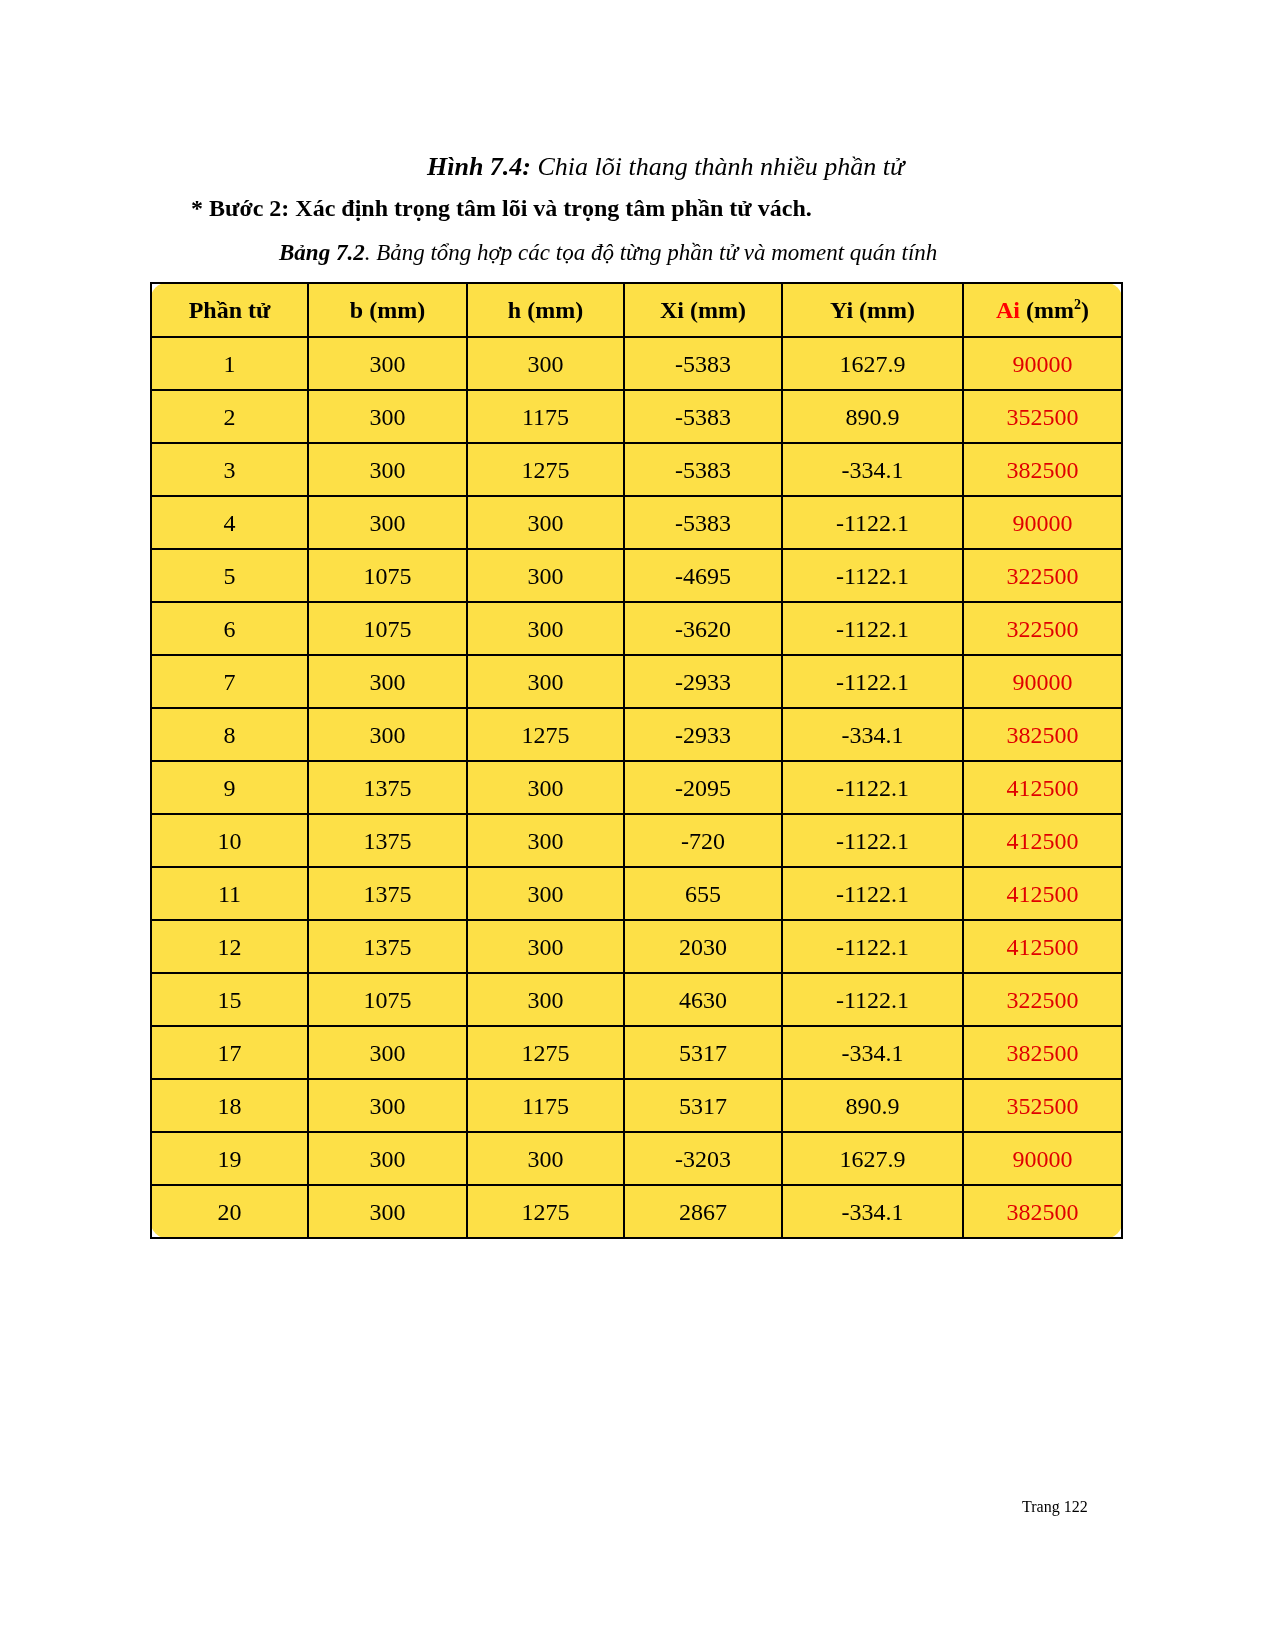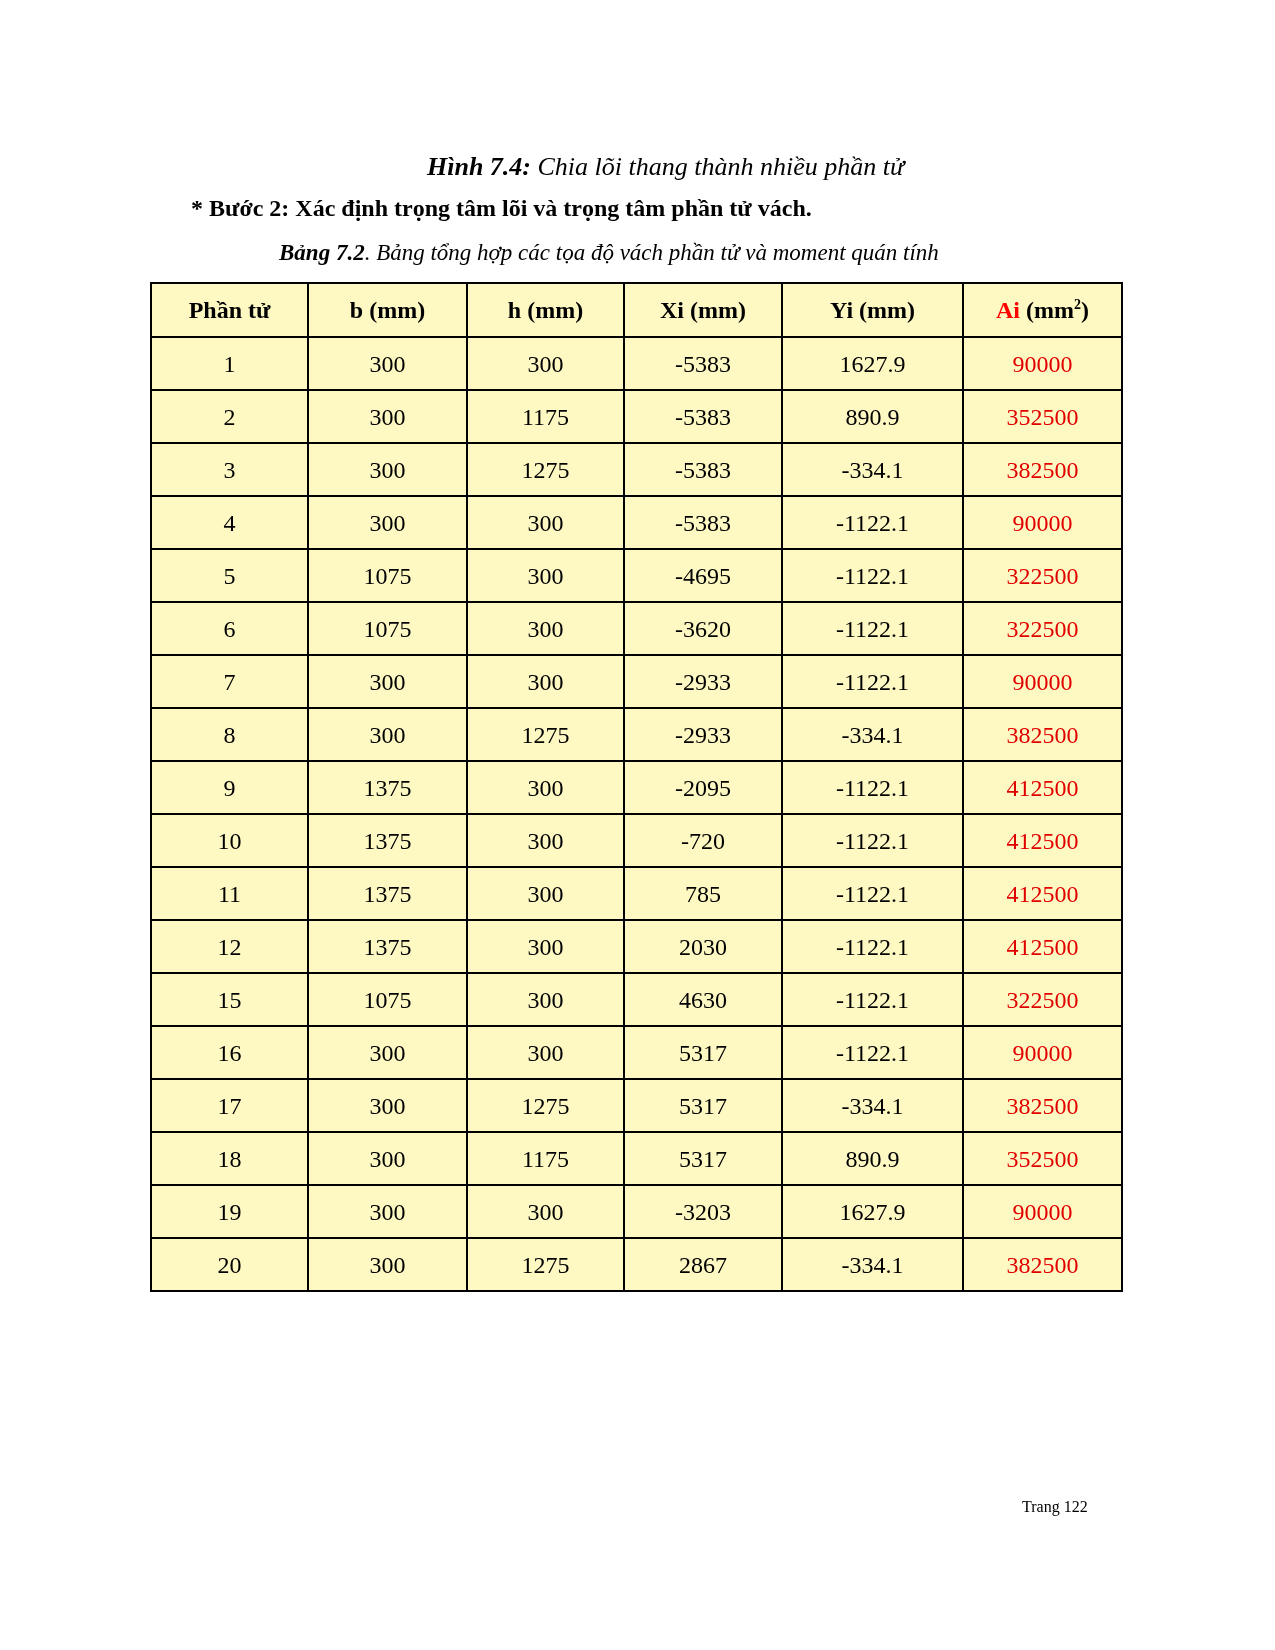--- a/index.html
+++ b/index.html
@@ -45,21 +45,22 @@
       line-height: 30px;
     }
     .table-caption .lead { font-weight: bold; font-style: italic; }
     table.data-table {
       position: absolute;
       left: 150px;
       top: 282px;
       width: 971px;
       border-collapse: collapse;
       table-layout: fixed;
-      background: #fef9c3;
+      background: #fde047;
+      border-radius: 19px;
     }
     table.data-table th,
     table.data-table td {
       border: 2px solid #000000;
       height: 51px;
       padding: 0;
       text-align: center;
       vertical-align: middle;
       font-size: 24px;
       line-height: 24px;
@@ -80,21 +81,21 @@
       line-height: 30px;
     }
   </style>
 </head>
 <body>
 
 <div class="figure-caption"><span class="lead">Hình 7.4:</span><span> Chia lõi thang thành nhiều phần tử</span></div>
 
 <div class="step-heading">* Bước 2: Xác định trọng tâm lõi và trọng tâm phần tử vách.</div>
 
-<div class="table-caption"><span class="lead">Bảng 7.2</span><span>. Bảng tổng hợp các tọa độ vách phần tử và moment quán tính</span></div>
+<div class="table-caption"><span class="lead">Bảng 7.2</span><span>. Bảng tổng hợp các tọa độ từng phần tử và moment quán tính</span></div>
 
 <table class="data-table">
   <colgroup>
     <col style="width:157px">
     <col style="width:159px">
     <col style="width:157px">
     <col style="width:158px">
     <col style="width:181px">
     <col style="width:159px">
   </colgroup>
@@ -186,47 +187,39 @@
         <td>1375</td>
         <td>300</td>
         <td>-720</td>
         <td>-1122.1</td>
         <td class="area">412500</td>
       </tr>
       <tr>
         <td>11</td>
         <td>1375</td>
         <td>300</td>
-        <td>785</td>
+        <td>655</td>
         <td>-1122.1</td>
         <td class="area">412500</td>
       </tr>
       <tr>
         <td>12</td>
         <td>1375</td>
         <td>300</td>
         <td>2030</td>
         <td>-1122.1</td>
         <td class="area">412500</td>
       </tr>
       <tr>
         <td>15</td>
         <td>1075</td>
         <td>300</td>
         <td>4630</td>
         <td>-1122.1</td>
         <td class="area">322500</td>
-      </tr>
-      <tr>
-        <td>16</td>
-        <td>300</td>
-        <td>300</td>
-        <td>5317</td>
-        <td>-1122.1</td>
-        <td class="area">90000</td>
       </tr>
       <tr>
         <td>17</td>
         <td>300</td>
         <td>1275</td>
         <td>5317</td>
         <td>-334.1</td>
         <td class="area">382500</td>
       </tr>
       <tr>

